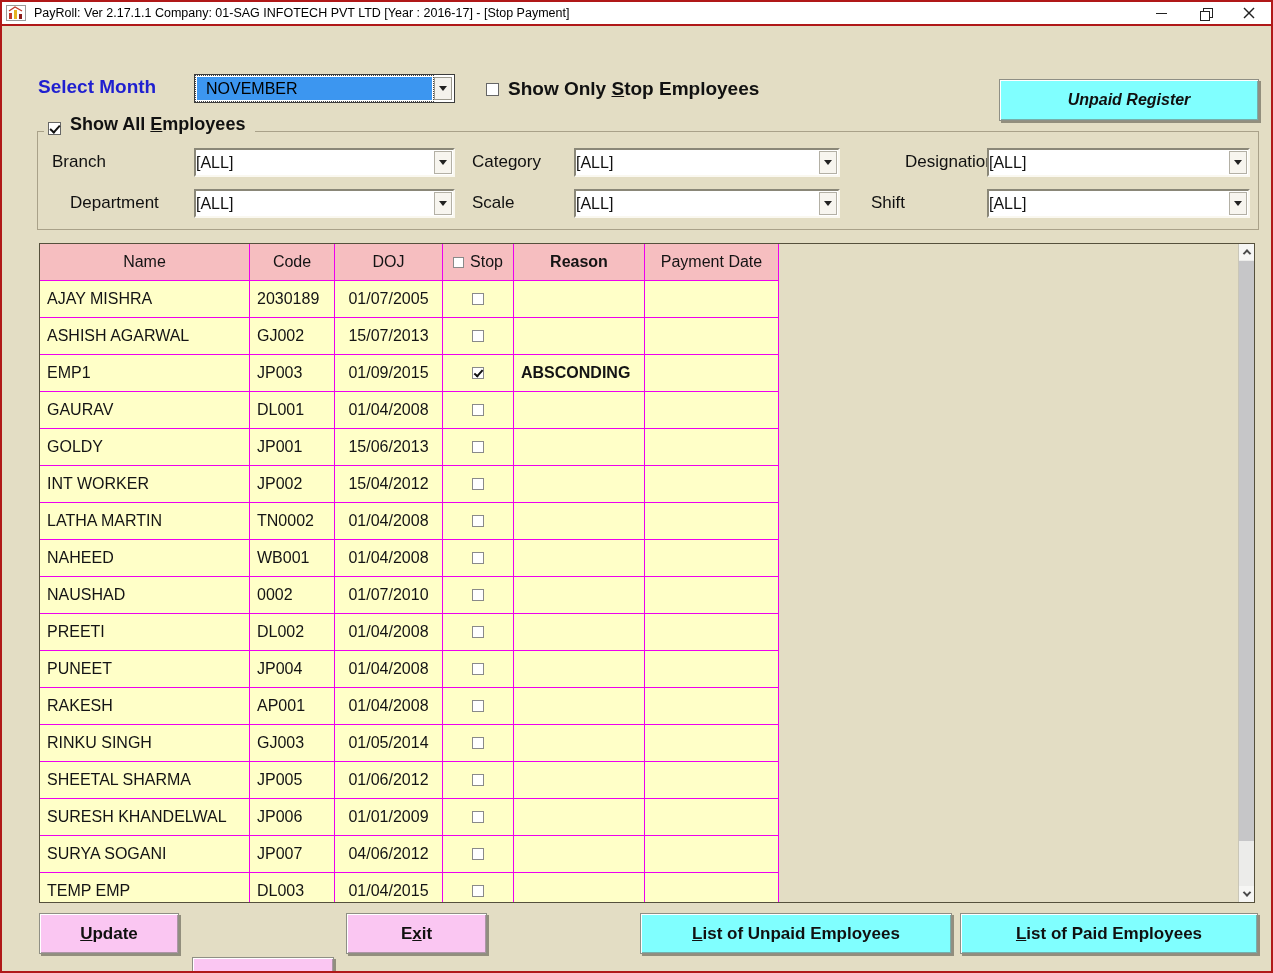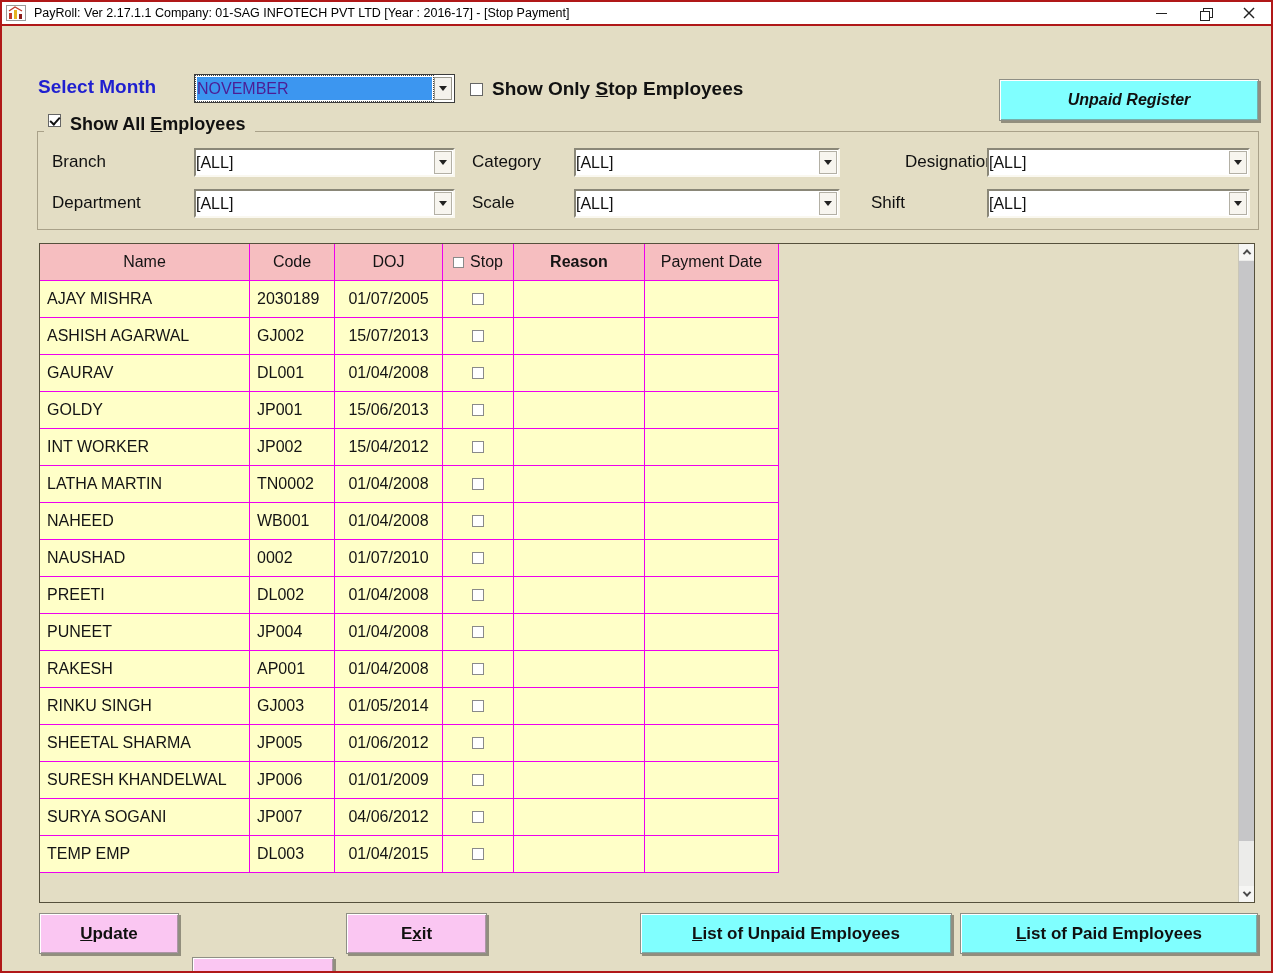--- a/index.html
+++ b/index.html
@@ -30,33 +30,33 @@
   
   .cb { position:relative; display:inline-block; width:13px; height:13px; background:#fff; border:1px solid #666; flex:none; }
   .cb.checked::after { content:""; position:absolute; left:3px; top:0px; width:4px; height:8px;
     border-right:2px solid #111; border-bottom:2px solid #111; transform:rotate(42deg); }
   .cb-sm { width:12px; height:12px; border-color:#8a8a8a; }
   .cb-sm.checked::after { left:3px; top:0; width:3px; height:7px; }
   
   .lbl-select-month { position:absolute; left:36px; top:74px; font-size:19px; font-weight:bold; color:var(--label-blue,#1f1fd0); }
   .month-combo { position:absolute; left:192px; top:72px; width:261px; height:29px;
     background:#fff; border:1px solid #3c3c3c; display:flex; }
-  .month-sel { flex:1; margin:2px; background:var(--selection-blue,#3c96f0); color:#4c1d95;
-    font-size:16px; display:flex; align-items:center; padding-left:0;
+  .month-sel { flex:1; margin:2px; background:var(--selection-blue,#3c96f0); color:#000000;
+    font-size:16px; display:flex; align-items:center; padding-left:9px;
     outline:1px dotted #444; outline-offset:1px; }
   .combo-btn { width:18px; margin:2px 2px 2px 0; background:#f4f2ec; border:1px solid #9a978c;
     display:flex; align-items:center; justify-content:center; flex:none; }
   .tri { width:0; height:0; border-left:4px solid transparent; border-right:4px solid transparent; border-top:5px solid #222; }
   
   .check-row { position:absolute; display:flex; align-items:center; gap:9px; font-weight:bold; font-size:19px; color:#111; }
   .u { text-decoration:underline; }
   
   .groupbox { position:absolute; left:35px; top:129px; width:1222px; height:99px; border:1px solid #a9a189; }
   .gb-caption { position:absolute; left:42px; top:112px; background:var(--content-bg,#e3ddc4);
-    padding:0 10px 0 4px; display:flex; align-items:flex-start; gap:9px; font-weight:bold; font-size:18px; color:#111; }
+    padding:0 10px 0 4px; display:flex; align-items:flex-end; gap:9px; font-weight:bold; font-size:18px; color:#111; }
   .flt-label { position:absolute; font-size:17px; color:#111; }
   .combo { position:absolute; height:29px; background:#fff;
     border:2px solid; border-color:#8a8778 #faf8f0 #faf8f0 #8a8778; display:flex; }
   .combo-val { flex:1; font-size:16px; color:#111; display:flex; align-items:center; }
   .combo .combo-btn { margin:1px; border-color:#b3b0a5; background:#f7f5ef; }
   
   .grid-wrap { position:absolute; left:37px; top:241px; width:1216px; height:660px;
     border:1px solid #55503c; background:var(--content-bg,#e3ddc4); overflow:hidden; }
   .t-row { display:flex; height:37px; width:739px; }
   .t-cell { border-right:1px solid var(--grid-line,#ee00ee); border-bottom:1px solid var(--grid-line,#ee00ee);
@@ -110,37 +110,37 @@
 </div>
 
 <div class="lbl-select-month">Select Month</div>
 <div class="month-combo">
   <div class="month-sel">NOVEMBER</div>
   <div class="combo-btn">
       <span class="tri"></span>
     </div>
 </div>
 
-<div class="check-row" style="left:468px; top:76px;">
+<div class="check-row" style="left:484px; top:76px;">
   <span class="cb"></span>
   <span><span>Show Only </span><span class="u">S</span><span>top Employees</span></span>
 </div>
 
 <div class="btn btn-cyan" style="left:997px; top:77px; width:260px; height:42px; font-size:16px;font-style:italic;">
   <span>Unpaid Register</span>
 </div>
 
 <div class="groupbox"></div>
 <div class="gb-caption">
   <span class="cb checked"></span>
   <span><span>Show All </span><span class="u">E</span><span>mployees</span></span>
 </div>
 
 <div class="flt-label" style="left:50px; top:150px;">Branch</div>
-<div class="flt-label" style="left:50px; top:191px;">Department</div>
+<div class="flt-label" style="left:68px; top:191px;">Department</div>
 <div class="flt-label" style="left:470px; top:150px;">Category</div>
 <div class="flt-label" style="left:470px; top:191px;">Scale</div>
 <div class="flt-label" style="left:903px; top:150px;">Designation</div>
 <div class="flt-label" style="left:869px; top:191px;">Shift</div>
 
 <div class="combo" style="left:192px; top:146px; width:261px;">
   <div class="combo-val">[ALL]</div>
   <div class="combo-btn">
       <span class="tri"></span>
     </div>
@@ -213,20 +213,30 @@
         <div class="t-cell t-name">ASHISH AGARWAL</div>
         <div class="t-cell t-code">GJ002</div>
         <div class="t-cell t-doj">15/07/2013</div>
         <div class="t-cell t-stop">
           <span class="cb cb-sm"></span>
         </div>
         <div class="t-cell t-reason"></div>
         <div class="t-cell t-pdate"></div>
       </div>
       <div class="t-row">
+        <div class="t-cell t-name">EMP1</div>
+        <div class="t-cell t-code">JP003</div>
+        <div class="t-cell t-doj">01/09/2015</div>
+        <div class="t-cell t-stop">
+          <span class="cb cb-sm checked"></span>
+        </div>
+        <div class="t-cell t-reason">ABSCONDING</div>
+        <div class="t-cell t-pdate"></div>
+      </div>
+      <div class="t-row">
         <div class="t-cell t-name">GAURAV</div>
         <div class="t-cell t-code">DL001</div>
         <div class="t-cell t-doj">01/04/2008</div>
         <div class="t-cell t-stop">
           <span class="cb cb-sm"></span>
         </div>
         <div class="t-cell t-reason"></div>
         <div class="t-cell t-pdate"></div>
       </div>
       <div class="t-row">

